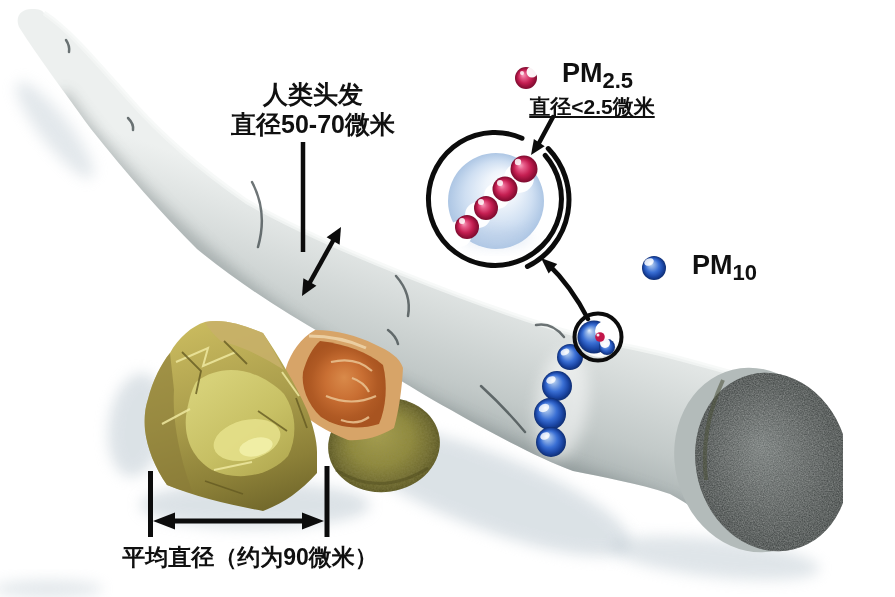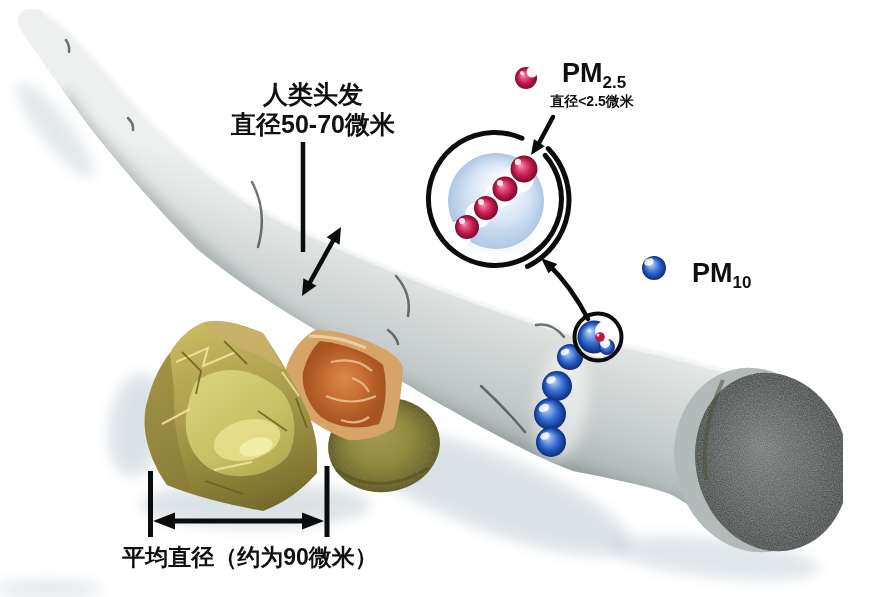--- a/index.html
+++ b/index.html
@@ -3,26 +3,26 @@
 <meta charset="utf-8">
 <style>
   html,body{margin:0;padding:0;background:#fff;}
   #stage{position:relative;width:843px;height:597px;background:#0369a1;overflow:hidden;
          font-family:"Liberation Sans","DejaVu Sans",sans-serif;}
   #art{position:absolute;left:0;top:0;}
   .lbl{position:absolute;color:#101010;font-weight:bold;white-space:nowrap;}
   .center{transform:translateX(-50%);text-align:center;}
   .hair-lbl{left:313px;top:79px;font-size:25px;line-height:30px;}
   .pm25-name{left:562px;top:58px;font-size:27px;}
-  .pm25-dia{left:592px;top:93px;font-size:14px;}
-  .pm10-name{left:692px;top:258px;font-size:27px;}
+  .pm25-dia{left:592px;top:93px;font-size:21px;text-decoration:underline;}
+  .pm10-name{left:692px;top:250px;font-size:27px;}
   .pm10-dia{left:731px;top:291px;font-size:22px;}
   .sand-lbl{left:250px;top:543px;font-size:25px;line-height:28px;}
   .sand-lbl .l2{font-size:23px;}
-  sub{font-size:17px;}
+  sub{font-size:22px;}
 </style>
 </head>
 <body>
 
 <div id="stage">
 
 <svg id="art" width="895" height="597" viewBox="0 0 895 597">
   <defs>
     <linearGradient id="hairGrad" gradientUnits="userSpaceOnUse" x1="470" y1="255" x2="395" y2="470">
       <stop offset="0" stop-color="#edf0ef"></stop>

